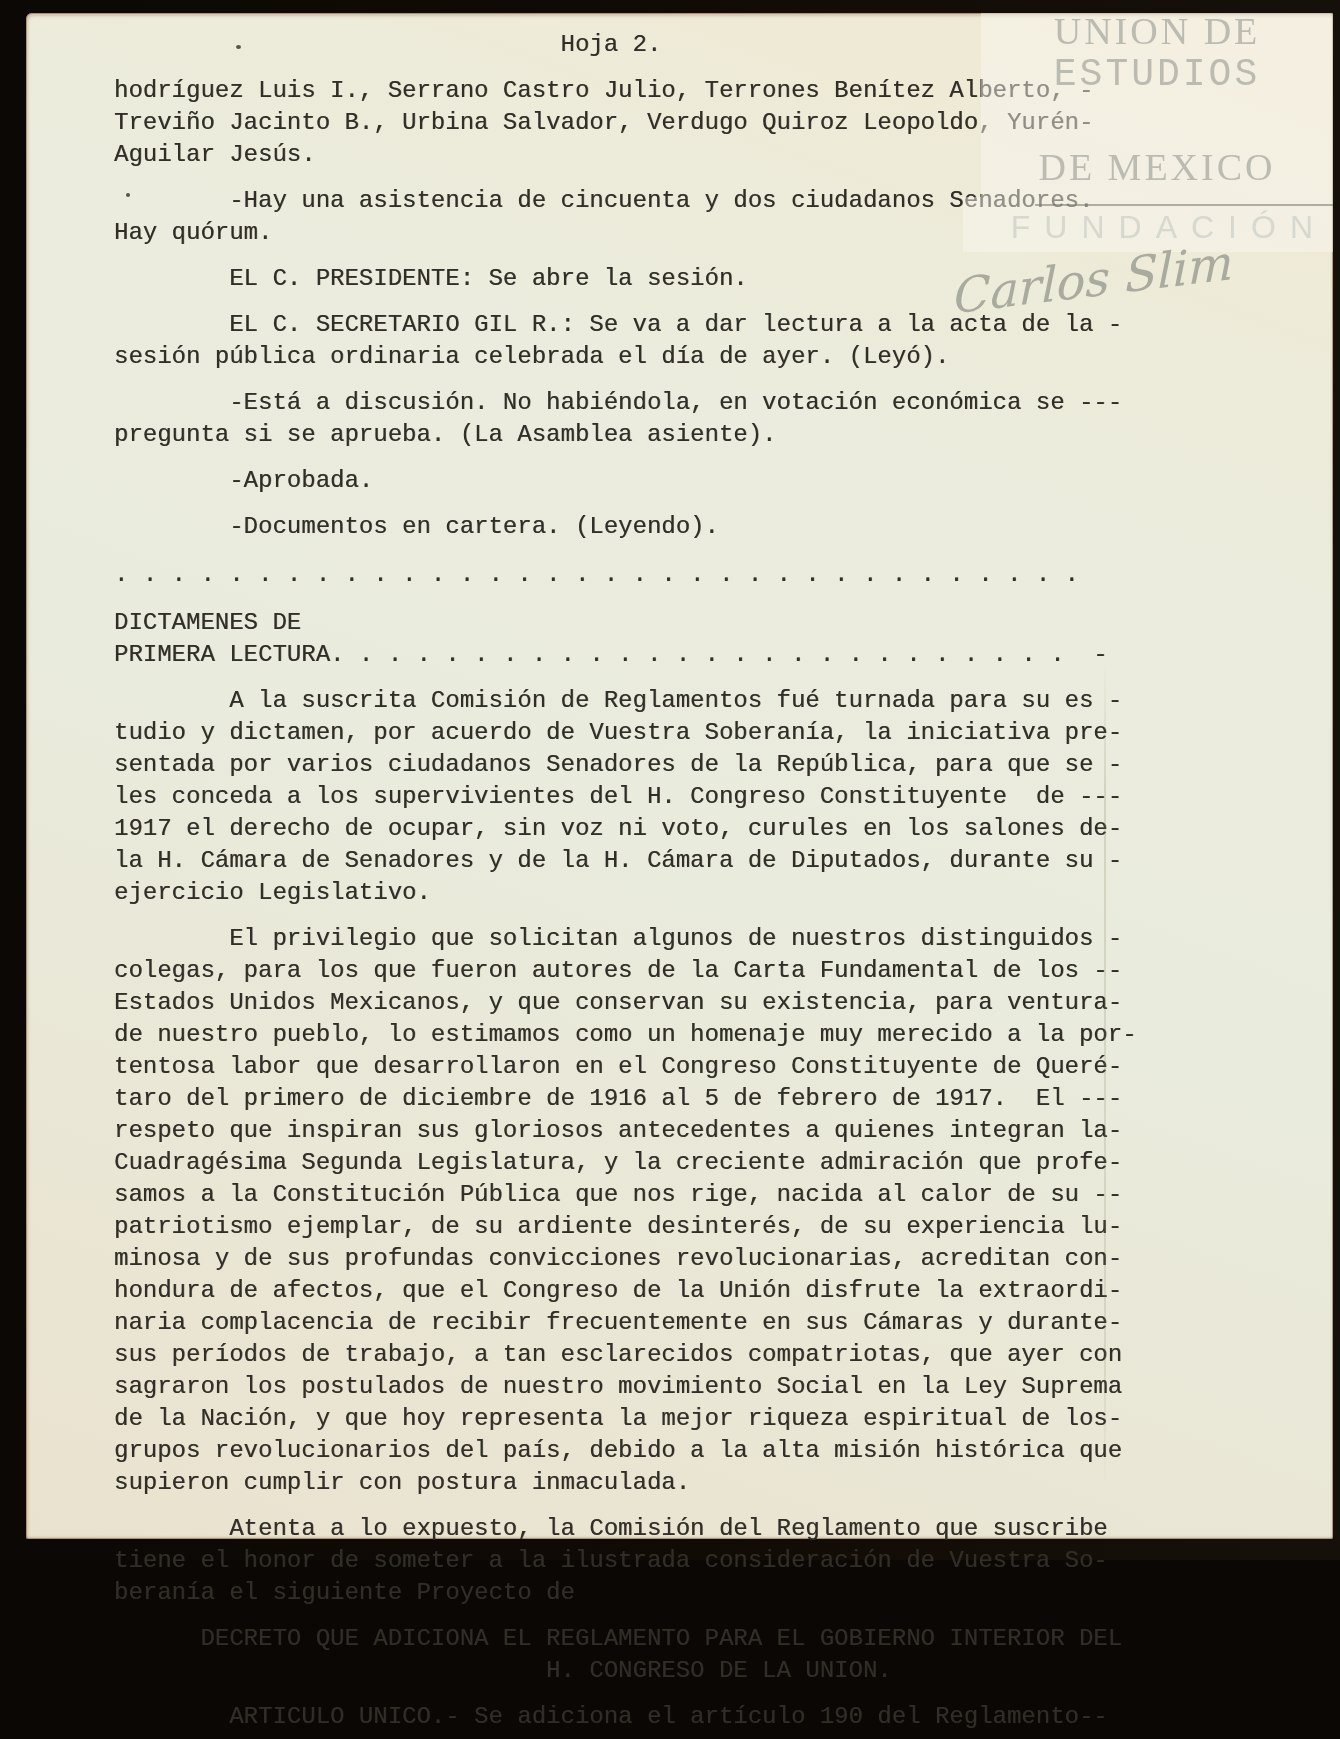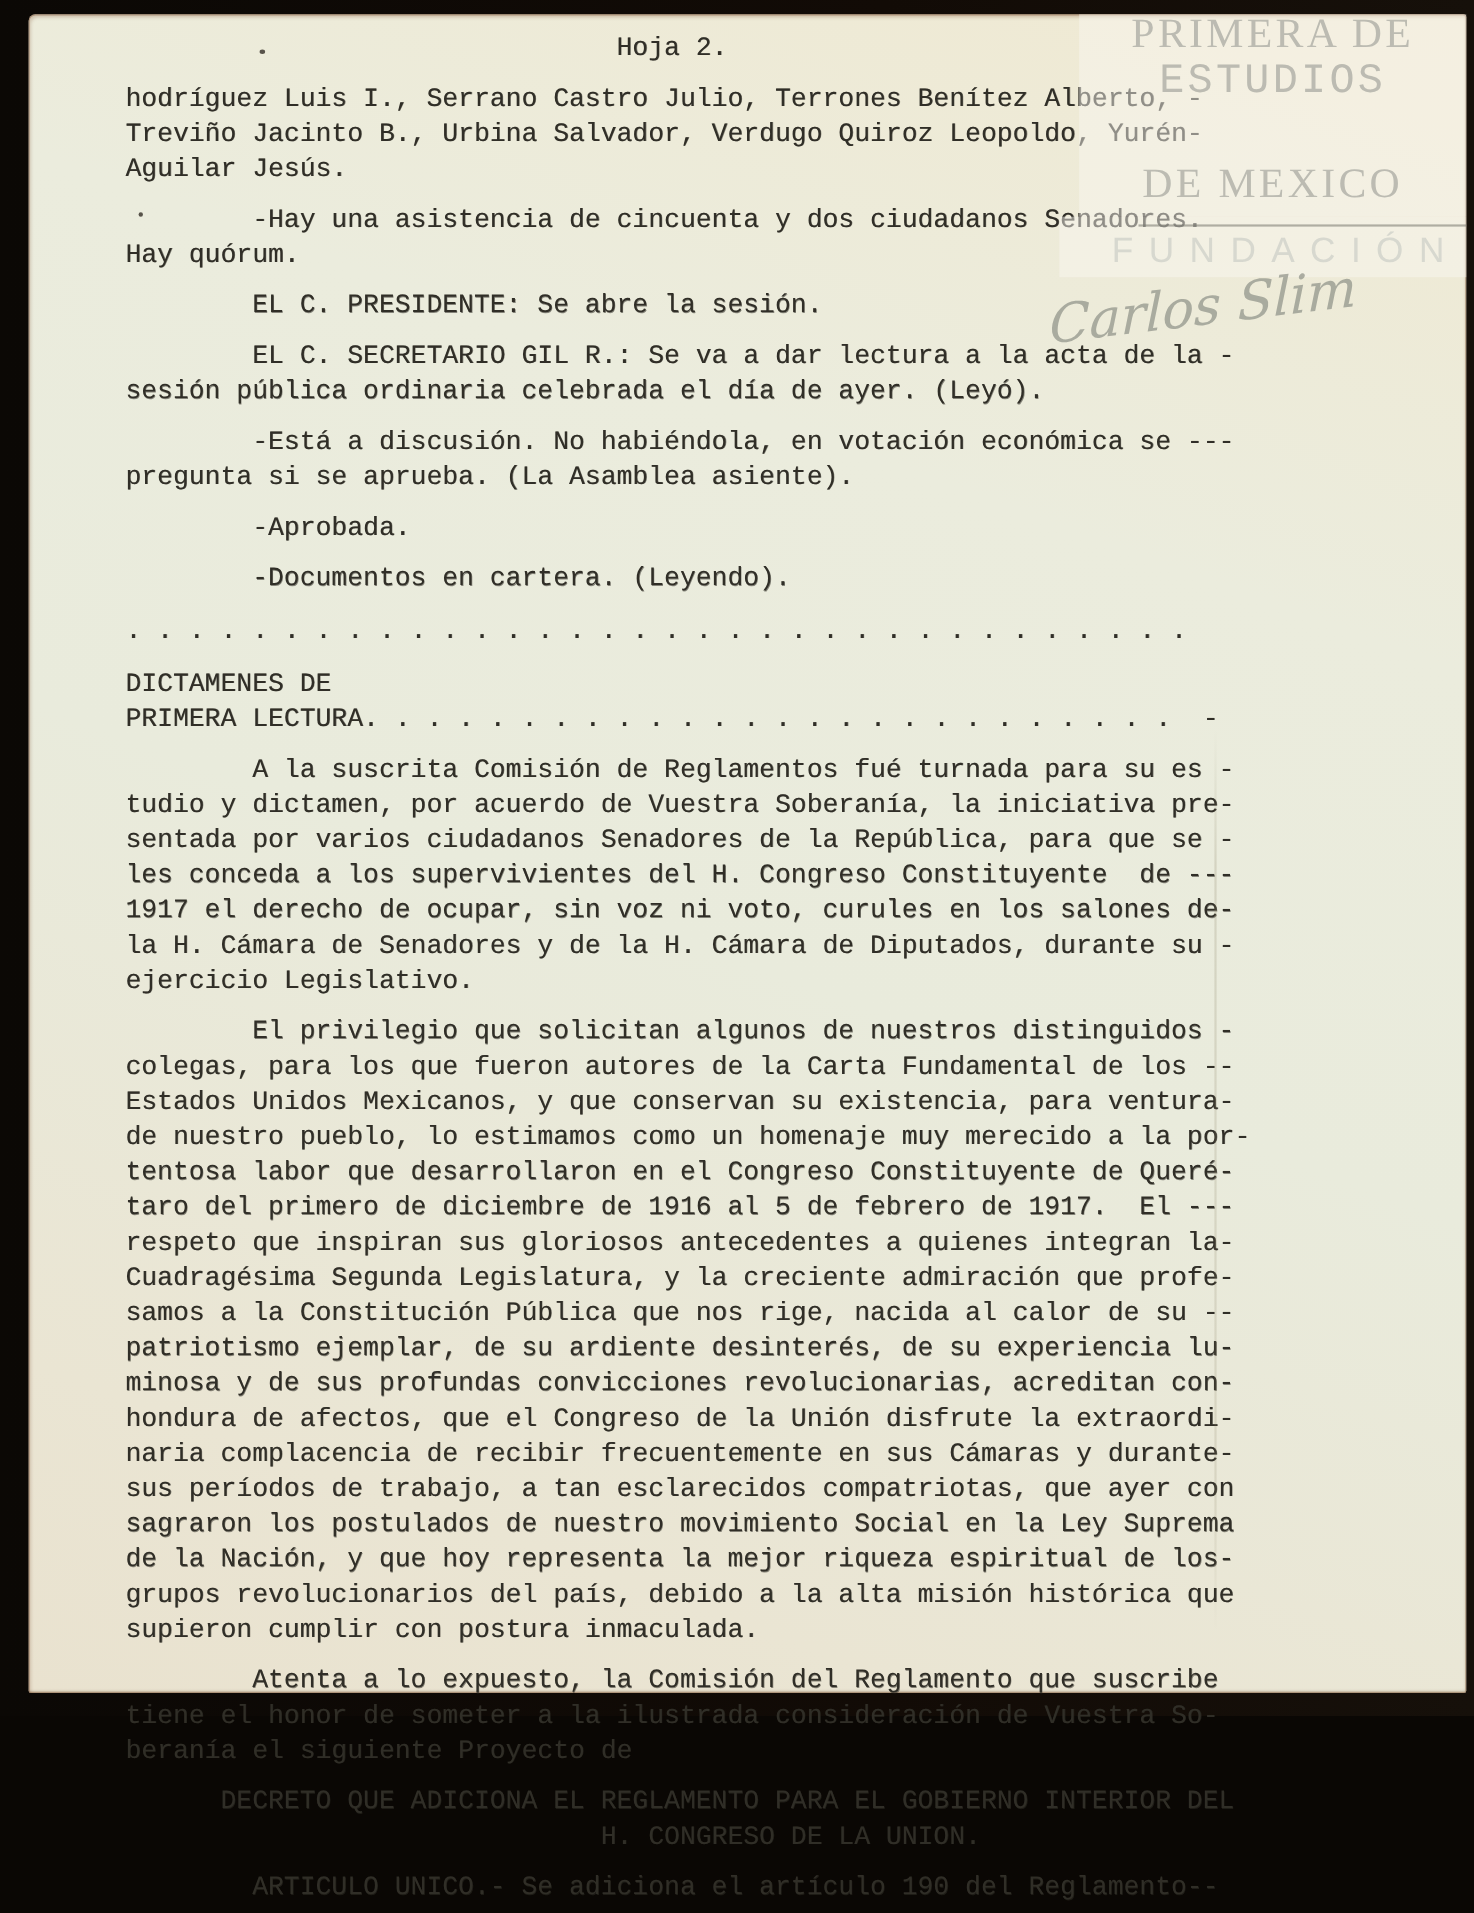--- a/index.html
+++ b/index.html
@@ -70,21 +70,21 @@
 <div class="frame">
   <div class="paper">
 
     <div class="content"><div class="para"><div class="line">                               Hoja 2.</div></div><div class="para"><div class="line">hodríguez Luis I., Serrano Castro Julio, Terrones Benítez Alberto, -</div><div class="line">Treviño Jacinto B., Urbina Salvador, Verdugo Quiroz Leopoldo, Yurén-</div><div class="line">Aguilar Jesús.</div></div><div class="para"><div class="line">        -Hay una asistencia de cincuenta y dos ciudadanos Senadores.</div><div class="line">Hay quórum.</div></div><div class="para"><div class="line">        EL C. PRESIDENTE: Se abre la sesión.</div></div><div class="para"><div class="line">        EL C. SECRETARIO GIL R.: Se va a dar lectura a la acta de la -</div><div class="line">sesión pública ordinaria celebrada el día de ayer. (Leyó).</div></div><div class="para"><div class="line">        -Está a discusión. No habiéndola, en votación económica se ---</div><div class="line">pregunta si se aprueba. (La Asamblea asiente).</div></div><div class="para"><div class="line">        -Aprobada.</div></div><div class="para"><div class="line">        -Documentos en cartera. (Leyendo).</div></div><div class="para gap-lg"><div class="line">. . . . . . . . . . . . . . . . . . . . . . . . . . . . . . . . . .</div></div><div class="para gap-lg"><div class="line"><span class="ul">DICTAMENES DE</span></div><div class="line"><span class="ul">PRIMERA LECTURA</span><span>. . . . . . . . . . . . . . . . . . . . . . . . . .  -</span></div></div><div class="para"><div class="line">        A la suscrita Comisión de Reglamentos fué turnada para su es -</div><div class="line">tudio y dictamen, por acuerdo de Vuestra Soberanía, la iniciativa pre-</div><div class="line">sentada por varios ciudadanos Senadores de la República, para que se -</div><div class="line">les conceda a los supervivientes del H. Congreso Constituyente  de ---</div><div class="line">1917 el derecho de ocupar, sin voz ni voto, curules en los salones de-</div><div class="line">la H. Cámara de Senadores y de la H. Cámara de Diputados, durante su -</div><div class="line">ejercicio Legislativo.</div></div><div class="para"><div class="line">        El privilegio que solicitan algunos de nuestros distinguidos -</div><div class="line">colegas, para los que fueron autores de la Carta Fundamental de los --</div><div class="line">Estados Unidos Mexicanos, y que conservan su existencia, para ventura-</div><div class="line">de nuestro pueblo, lo estimamos como un homenaje muy merecido a la por-</div><div class="line">tentosa labor que desarrollaron en el Congreso Constituyente de Queré-</div><div class="line">taro del primero de diciembre de 1916 al 5 de febrero de 1917.  El ---</div><div class="line">respeto que inspiran sus gloriosos antecedentes a quienes integran la-</div><div class="line">Cuadragésima Segunda Legislatura, y la creciente admiración que profe-</div><div class="line">samos a la Constitución Pública que nos rige, nacida al calor de su --</div><div class="line">patriotismo ejemplar, de su ardiente desinterés, de su experiencia lu-</div><div class="line">minosa y de sus profundas convicciones revolucionarias, acreditan con-</div><div class="line">hondura de afectos, que el Congreso de la Unión disfrute la extraordi-</div><div class="line">naria complacencia de recibir frecuentemente en sus Cámaras y durante-</div><div class="line">sus períodos de trabajo, a tan esclarecidos compatriotas, que ayer con</div><div class="line">sagraron los postulados de nuestro movimiento Social en la Ley Suprema</div><div class="line">de la Nación, y que hoy representa la mejor riqueza espiritual de los-</div><div class="line">grupos revolucionarios del país, debido a la alta misión histórica que</div><div class="line">supieron cumplir con postura inmaculada.</div></div><div class="para"><div class="line">        Atenta a lo expuesto, la Comisión del Reglamento que suscribe</div><div class="line">tiene el honor de someter a la ilustrada consideración de Vuestra So-</div><div class="line">beranía el siguiente Proyecto de</div></div><div class="para"><div class="line">      DECRETO QUE ADICIONA EL REGLAMENTO PARA EL GOBIERNO INTERIOR DEL</div><div class="line">                              H. CONGRESO DE LA UNION.</div></div><div class="para"><div class="line">        ARTICULO UNICO.- Se adiciona el artículo 190 del Reglamento--</div></div><div class="para"><div class="line">                                                      A la 3:......</div></div></div>
 
     <div class="crease"></div>
 
     <div class="wm">
       <div class="wm-box wm-box-top"></div>
       <div class="wm-box wm-box-strip"></div>
-      <div class="wm-line wm-l1">PRIMERA DE</div>
+      <div class="wm-line wm-l1">UNION DE</div>
       <div class="wm-line wm-l2">ESTUDIOS</div>
       <div class="wm-line wm-l4">DE MEXICO</div>
       <div class="wm-rule"></div>
       <div class="wm-foundation">FUNDACIÓN</div>
       <div class="wm-signature">Carlos Slim</div>
     </div>
 
     <div class="speck" style="left:210px;top:32px;width:5px;height:4px;"></div>
     <div class="speck" style="left:100px;top:180px;width:4px;height:4px;"></div>
 

